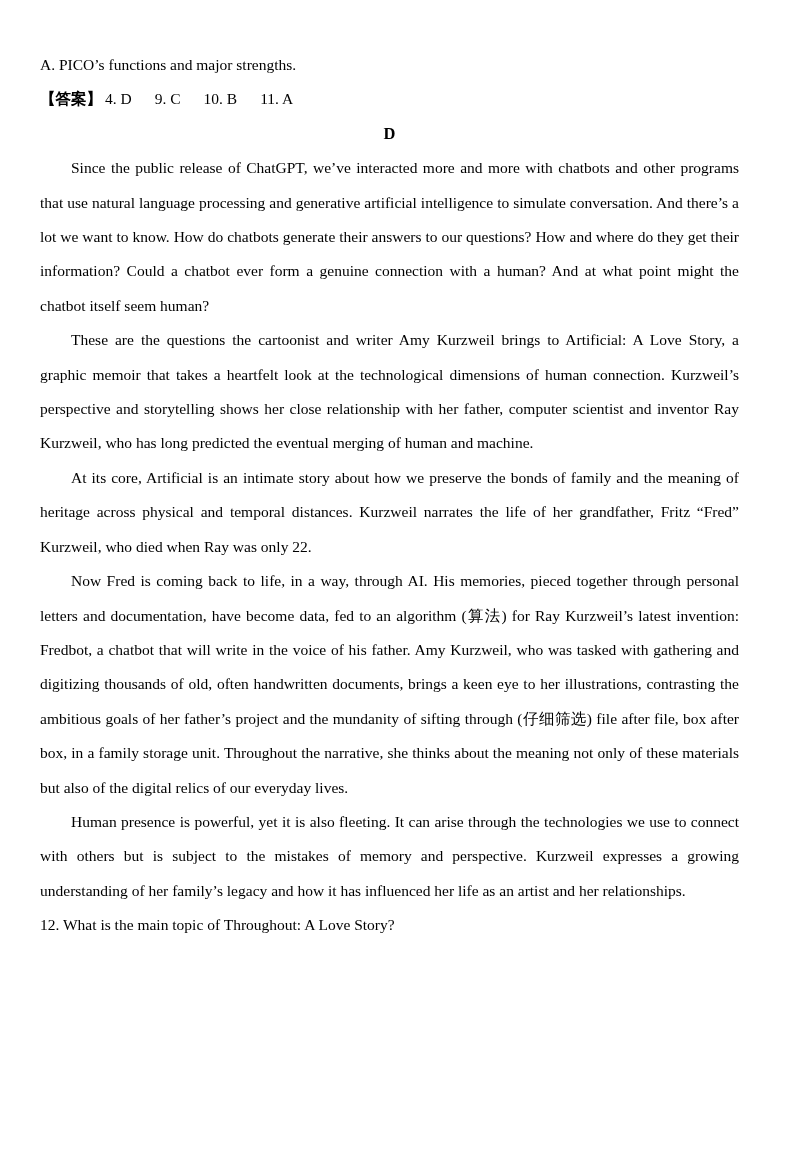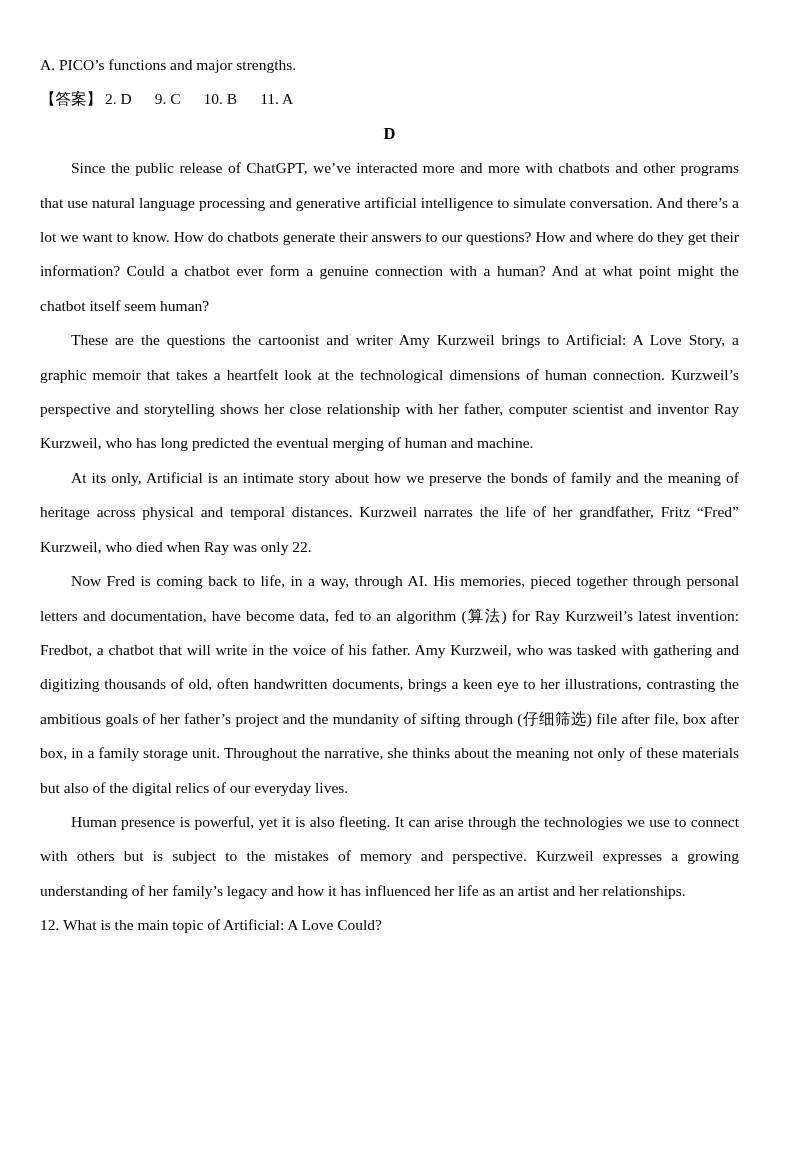--- a/index.html
+++ b/index.html
@@ -20,49 +20,49 @@
   }
   .line {
     text-align: left;
     text-indent: 0;
     white-space: nowrap;
   }
   .para {
     text-align: justify;
     text-indent: 31px;
   }
-  .answer-key .marker { margin-right: 3px; }
+  .answer-key .marker { margin-right: 3px; font-weight: bold; }
   .answer-key .ans-item { margin-right: 23px; }
   .section-heading {
     text-align: center;
     font-weight: bold;
     font-size: 16.5px;
     line-height: 34.4px;
   }
   .italic { }
   .underline { text-underline-offset: 3px; }
   .q-line { text-align: left; text-indent: 0; }
 </style>
 </head>
 <body>
 
 <div class="page">
 
   <p class="line">A. PICO’s functions and major strengths.</p>
 
-  <p class="line answer-key"><span class="marker">【答案】</span><span class="ans-item">2. D</span><span class="ans-item">9. C</span><span class="ans-item">10. B</span><span class="ans-item">11. A</span></p>
+  <p class="line answer-key"><span class="marker">【答案】</span><span class="ans-item">4. D</span><span class="ans-item">9. C</span><span class="ans-item">10. B</span><span class="ans-item">11. A</span></p>
 
   <div class="section-heading">D</div>
 
   <p class="para">Since the public release of ChatGPT, we’ve interacted more and more with chatbots and other programs that use natural language processing and generative artificial intelligence to simulate conversation. And there’s a lot we want to know. How do chatbots generate their answers to our questions? How and where do they get their information? Could a chatbot ever form a genuine connection with a human? And at what point might the chatbot itself seem human?</p>
 
   <p class="para"><span>These are the questions the cartoonist and writer Amy Kurzweil brings to </span><span class="italic">Artificial: A Love Story</span><span>, a graphic memoir that takes a heartfelt look at the technological dimensions of human connection. Kurzweil’s perspective and storytelling shows her close relationship with her father, computer scientist and inventor Ray Kurzweil, who has long predicted the eventual merging of human and machine.</span></p>
 
-  <p class="para"><span>At its only, </span><span class="italic">Artificial</span><span> is an intimate story about how we preserve the bonds of family and the meaning of heritage across physical and temporal distances. Kurzweil narrates the life of her grandfather, Fritz “Fred” Kurzweil, who died when Ray was only 22.</span></p>
+  <p class="para"><span>At its core, </span><span class="italic">Artificial</span><span> is an intimate story about how we preserve the bonds of family and the meaning of heritage across physical and temporal distances. Kurzweil narrates the life of her grandfather, Fritz “Fred” Kurzweil, who died when Ray was only 22.</span></p>
 
   <p class="para"><span>Now Fred is coming back to life, in a way, through AI. His memories, pieced together through personal letters and documentation, have become data, fed to an algorithm (算法) for Ray Kurzweil’s latest invention: Fredbot, a chatbot that will write in the voice of his father. Amy Kurzweil, who was tasked with gathering and digitizing thousands of old, often handwritten documents, brings a keen eye to her illustrations, contrasting the ambitious goals of her father’s project and the </span><span class="underline">mundanity</span><span> of sifting through (仔细筛选) file after file, box after box, in a family storage unit. Throughout the narrative, she thinks about the meaning not only of these materials but also of the digital relics of our everyday lives.</span></p>
 
   <p class="para">Human presence is powerful, yet it is also fleeting. It can arise through the technologies we use to connect with others but is subject to the mistakes of memory and perspective. Kurzweil expresses a growing understanding of her family’s legacy and how it has influenced her life as an artist and her relationships.</p>
 
-  <p class="q-line"><span>12. What is the main topic of </span><span class="italic">Artificial: A Love Could?</span></p>
+  <p class="q-line"><span>12. What is the main topic of </span><span class="italic">Throughout: A Love Story?</span></p>
 
 
 </div>
 
 </body></html>

